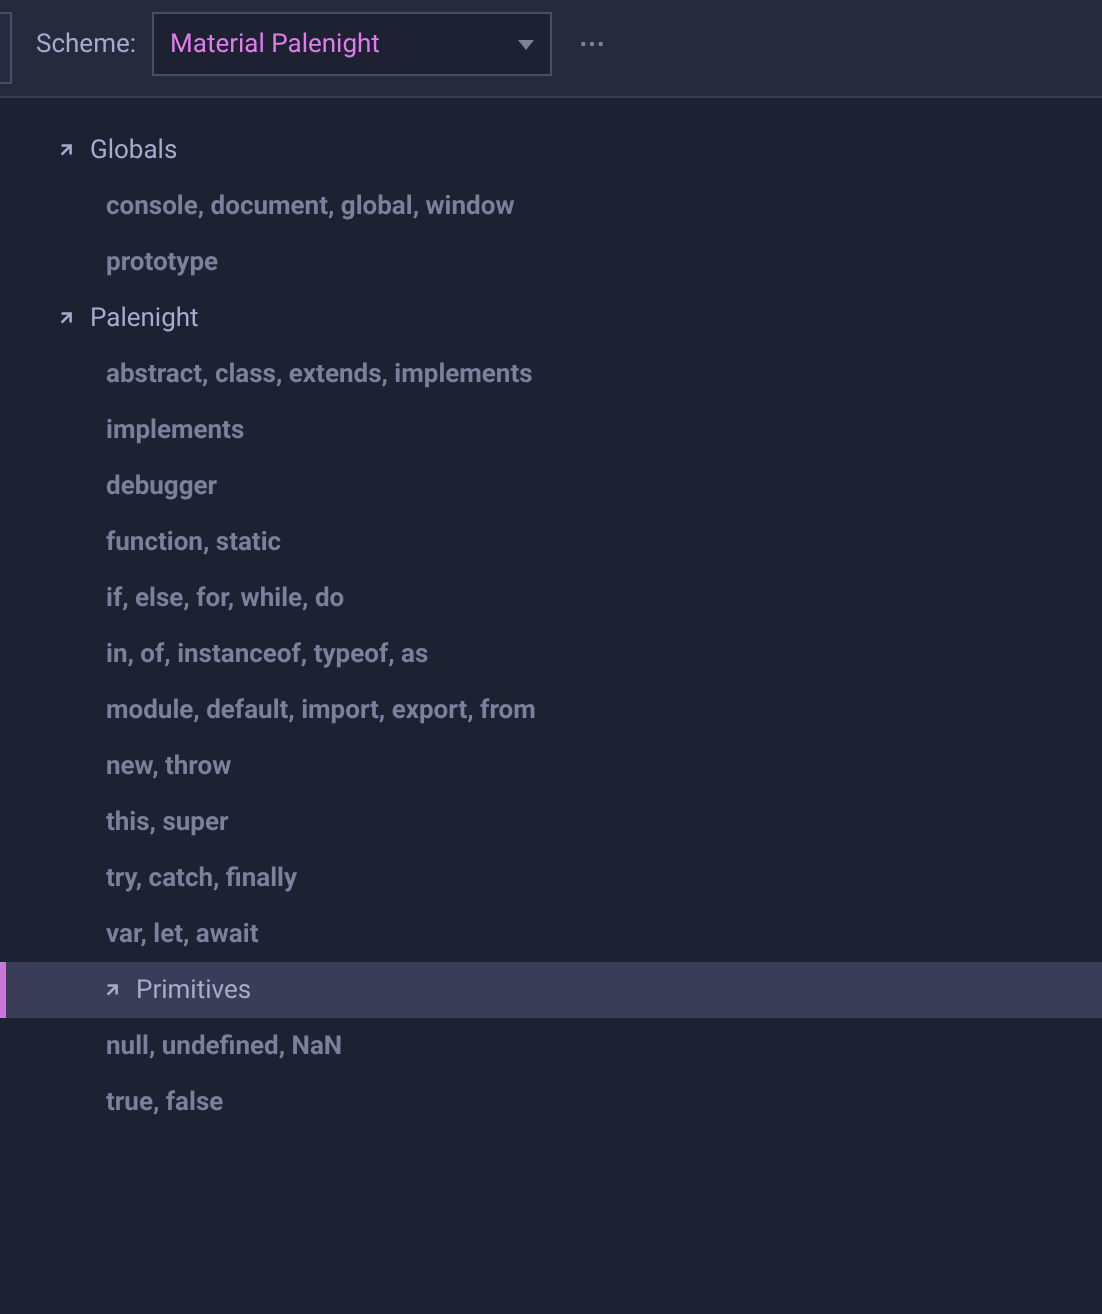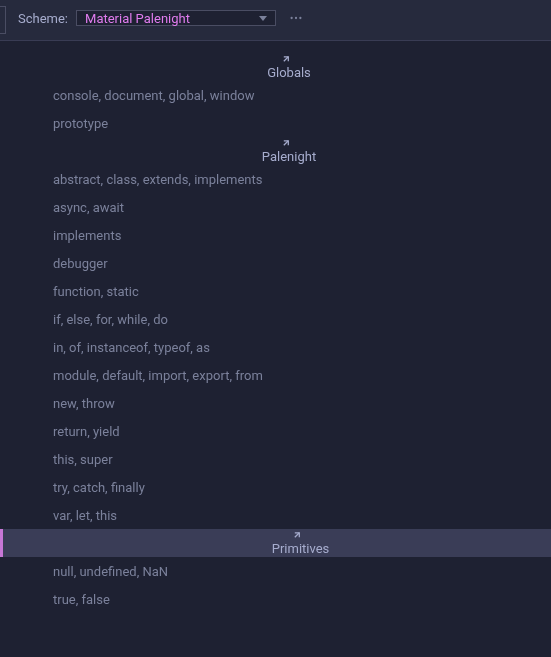--- a/index.html
+++ b/index.html
@@ -54,21 +54,21 @@
   .scheme-label {
     color: var(--text);
     font-size: 13px;
     margin-left: 8px;
   }
   .scheme-select {
     display: flex;
     align-items: center;
     justify-content: space-between;
     min-width: 200px;
-    height: 16px;
+    height: 32px;
     padding: 0 8px;
     border: 1px solid var(--input-border);
     background: var(--bg-panel);
     color: var(--accent-bright);
     font-size: 13px;
     cursor: pointer;
     text-align: right;
   }
   .scheme-select .chev {
     border-left: 4px solid transparent;
@@ -101,28 +101,29 @@
     font-size: 13px;
     color: var(--text);
     white-space: nowrap;
     border-left: 3px solid transparent;
   }
   .tree-row.group {
     color: var(--text);
   }
   .tree-row.item {
     color: var(--text-dim);
+    font-weight: bold;
   }
   .tree-row.selected {
     background: var(--row-selected-bg);
     border-left: 3px solid var(--row-selected-border);
     color: var(--text);
     padding-left: 47px;
   }
-  .indent-0 { padding-left: 24px; flex-direction: column; }
+  .indent-0 { padding-left: 24px; }
   .indent-1 { padding-left: 50px; }
   .expand-arrow {
     display: inline-flex;
     width: 12px;
     height: 12px;
     margin-right: 6px;
     align-items: center;
     justify-content: center;
   }
   .expand-arrow svg { width: 9px; height: 9px; stroke: var(--text); fill: none; stroke-width: 1.4; }
@@ -170,23 +171,20 @@
             <path d="M2 2 L7 2 L7 7"></path>
             <path d="M7 2 L2 7"></path>
           </svg>
         </span>
         <span>Palenight</span>
       </div>
       <div class="tree-row item indent-1">
         <span>abstract, class, extends, implements</span>
       </div>
       <div class="tree-row item indent-1">
-        <span>async, await</span>
-      </div>
-      <div class="tree-row item indent-1">
         <span>implements</span>
       </div>
       <div class="tree-row item indent-1">
         <span>debugger</span>
       </div>
       <div class="tree-row item indent-1">
         <span>function, static</span>
       </div>
       <div class="tree-row item indent-1">
         <span>if, else, for, while, do</span>
@@ -194,30 +192,27 @@
       <div class="tree-row item indent-1">
         <span>in, of, instanceof, typeof, as</span>
       </div>
       <div class="tree-row item indent-1">
         <span>module, default, import, export, from</span>
       </div>
       <div class="tree-row item indent-1">
         <span>new, throw</span>
       </div>
       <div class="tree-row item indent-1">
-        <span>return, yield</span>
-      </div>
-      <div class="tree-row item indent-1">
         <span>this, super</span>
       </div>
       <div class="tree-row item indent-1">
         <span>try, catch, finally</span>
       </div>
       <div class="tree-row item indent-1">
-        <span>var, let, this</span>
+        <span>var, let, await</span>
       </div>
       <div class="tree-row group indent-0 selected">
         <span class="expand-arrow">
           <svg viewBox="0 0 10 10">
             <path d="M2 2 L7 2 L7 7"></path>
             <path d="M7 2 L2 7"></path>
           </svg>
         </span>
         <span>Primitives</span>
       </div>

